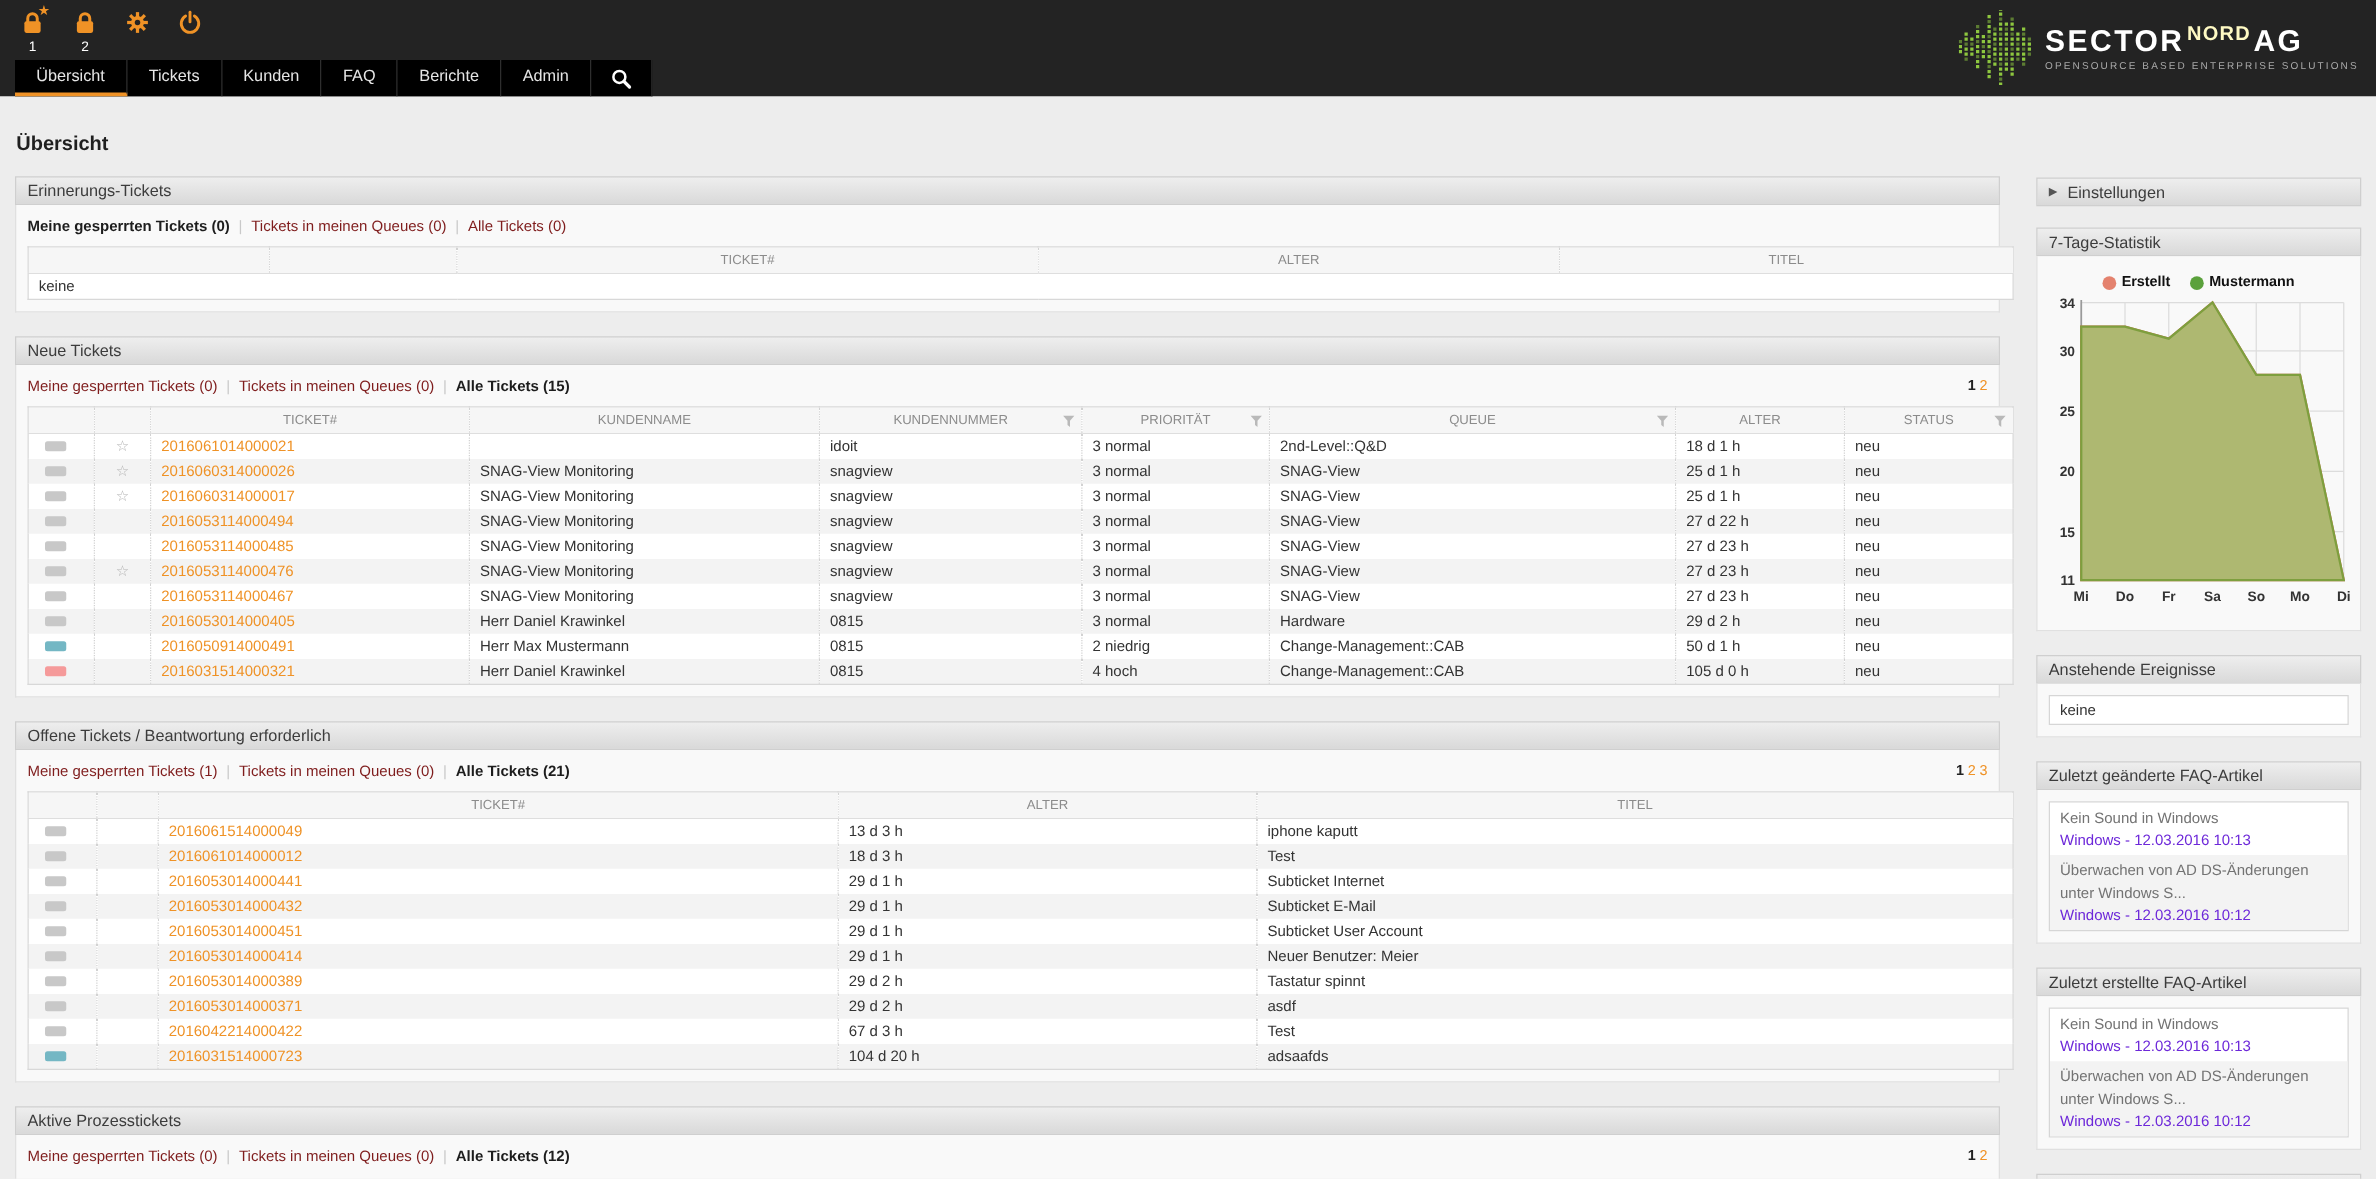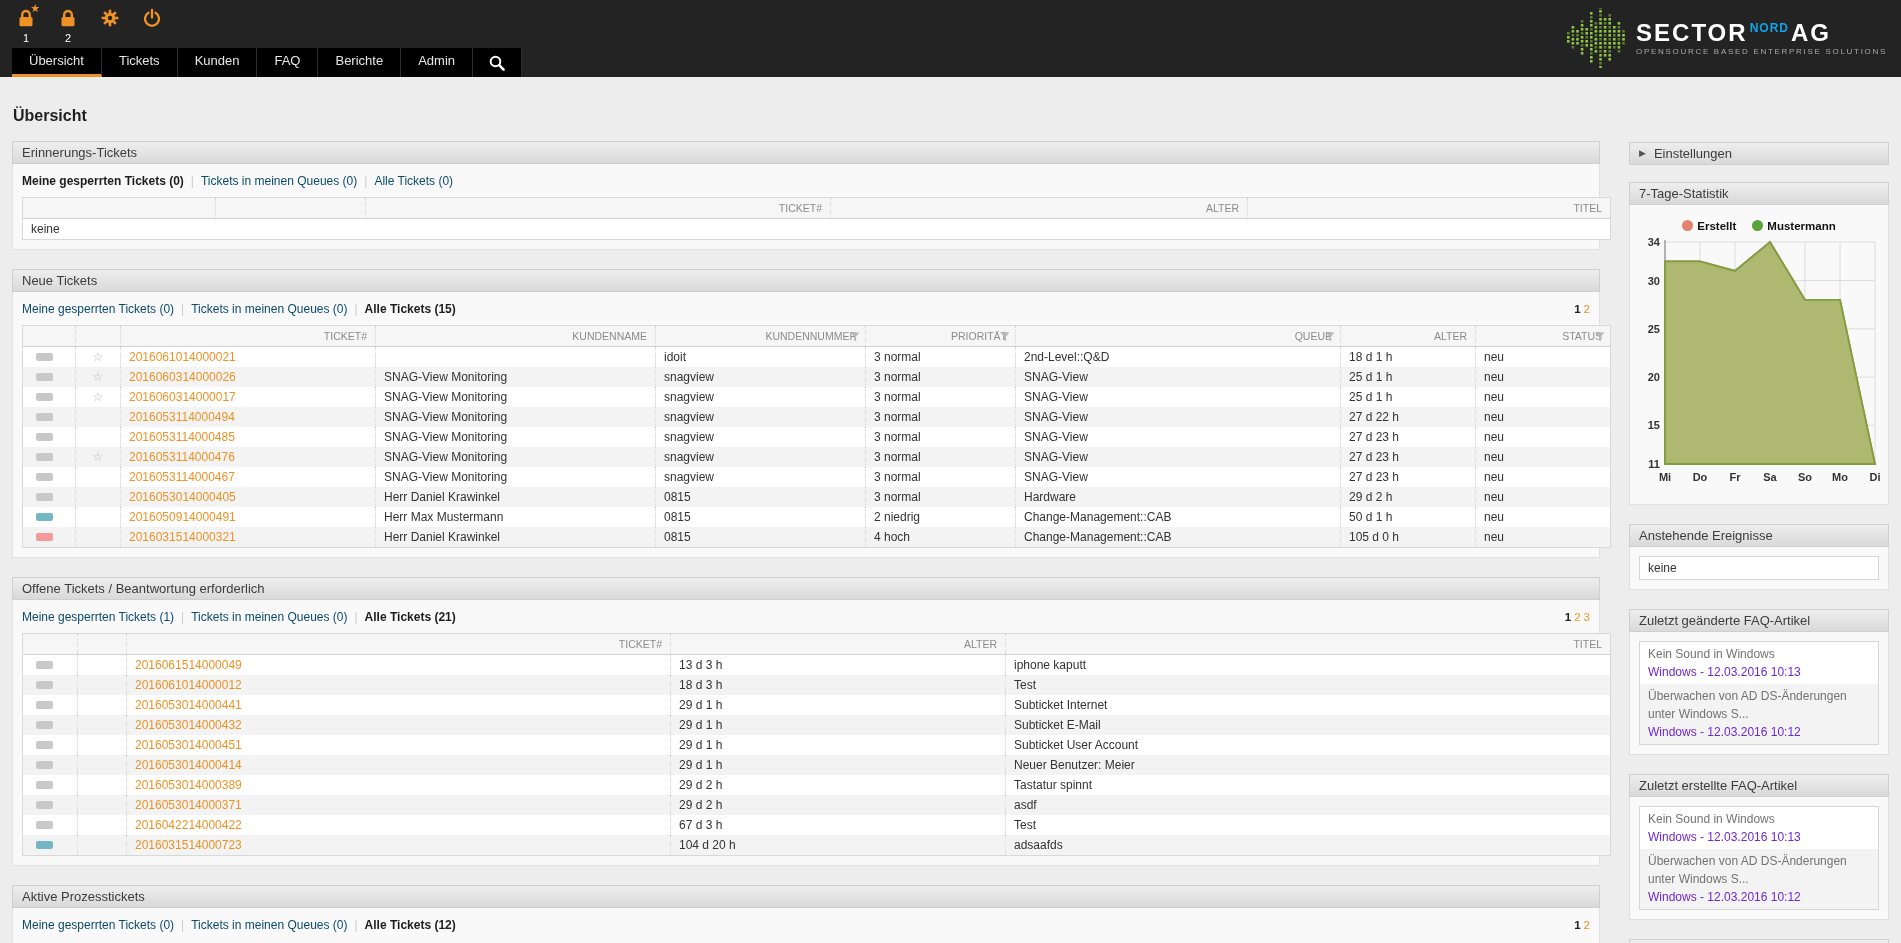--- a/index.html
+++ b/index.html
@@ -7,70 +7,70 @@
        font-family:"Liberation Sans",sans-serif;font-size:12px;color:#333}
 
   
   .topbar{position:relative;height:77px;background:#232323}
   .toolbar{position:absolute;top:8px;left:14px;display:flex;gap:18px}
   .tb-item{display:flex;flex-direction:column;align-items:center;width:24px;cursor:pointer;position:relative}
   .tb-count{color:#fff;font-size:11px;margin-top:1px;height:13px}
   .star-badge{position:absolute;top:-6px;right:-4px;color:#ef9226;font-size:11px}
   .logo{position:absolute;right:14px;top:8px;display:flex;align-items:center;gap:7px}
   .logo-line{color:#fff;font-size:24px;font-weight:bold;letter-spacing:2px;line-height:1.1}
-  .l-b{color:#0ea5e9;font-size:12px;vertical-align:super;margin:4px 2px;letter-spacing:1px}
+  .l-b{color:#fef9c3;font-size:16px;vertical-align:super;margin:4px 2px;letter-spacing:1px}
   .logo-tag{color:#a9a9a9;font-size:8px;letter-spacing:1.7px;text-transform:uppercase;margin-top:1px}
   .navbar{position:absolute;left:12px;bottom:0;display:flex;background:#000}
   .nav-item{padding:0 17px;line-height:25px;height:29px;color:#e6e6e6;font-size:13px;
             border-right:1px solid #2e2e2e;cursor:pointer;box-sizing:border-box}
   .nav-item.active{border-bottom:3px solid #ef9226}
   .nav-search{display:flex;align-items:center;padding:0 15px;height:29px;box-sizing:border-box;cursor:pointer}
 
   
   .content{display:flex;padding:10px 12px 0 12px;gap:29px}
   .main{width:1588px;flex:none}
   .sidebar{width:260px;flex:none;padding-top:55px;box-sizing:border-box}
   h1{font-size:16px;margin:20px 0 16px 1px;color:#1f1f1f;font-weight:bold}
 
   
   .widget{margin-bottom:19px}
   .widget-header{background:linear-gradient(#eeeeee,#d9d9d9);border:1px solid #cfcfcf;height:21px;
                  line-height:21px;padding:0 9px;font-size:13px;color:#3c3c3c;cursor:pointer}
   .widget-body{background:#f9f9f9;border:1px solid #e0e0e0;border-top:none;padding:7px 9px 9px}
   .tabrow{display:flex;justify-content:space-between;align-items:center;margin:3px 0 9px;font-size:12px}
   .tabs{white-space:nowrap}
-  .tab{color:#0c4a6e;cursor:pointer}
+  .tab{color:#7f1d1d;cursor:pointer}
   .tab.active{color:#1d1d1d;font-weight:bold}
   .tabsep{color:#c9c9c9;margin:0 7px}
   .pages{font-size:11.5px;white-space:nowrap}
   .page{color:#ef9226;cursor:pointer;margin-left:3px}
   .page.current{color:#222;font-weight:bold}
 
   
   table.grid{width:100%;border-collapse:collapse;table-layout:fixed;background:#fff;border:1px solid #d8d8d8}
   .grid th{background:#f6f6f6;border-bottom:1px solid #d4d4d4;color:#8b8b8b;font-weight:normal;
-           font-size:10.5px;text-align:right;padding:4px 8px;position:relative;
+           font-size:10.5px;text-align:center;padding:4px 8px;position:relative;
            border-right:1px dotted #d2d2d2;overflow:hidden;white-space:nowrap}
   .grid td{padding:3px 8px;height:14px;border-right:1px dotted #d2d2d2;overflow:hidden;white-space:nowrap;font-size:12px}
   .grid th:last-child,.grid td:last-child{border-right:none}
   .grid tbody tr:nth-child(even){background:#f3f3f3}
   .ticket-link{color:#ef9226;cursor:pointer}
   .state-pill{width:17px;height:8px;border-radius:2px;background:#c8c8c8;margin-left:5px}
   .state-teal{background:#74b7c4}
   .state-pink{background:#f59a9a}
   .star{color:#b5b5b5;font-size:14px;text-align:center;cursor:pointer;line-height:12px}
   .funnel{position:absolute;right:5px;top:6px;cursor:pointer}
 
   
   .side-settings{background:linear-gradient(#eeeeee,#d9d9d9);border:1px solid #cfcfcf;height:21px;
                  line-height:21px;padding:0 9px;font-size:13px;color:#3c3c3c;cursor:pointer;
                  display:flex;align-items:center;gap:8px;margin-bottom:17px}
   .tri{font-size:9px;color:#555}
   .legend{display:flex;justify-content:center;gap:16px;margin:8px 0 2px;font-size:11.5px;color:#111;font-weight:bold}
-  .legend-item{display:flex;cursor:pointer}
+  .legend-item{display:flex;align-items:center;cursor:pointer}
   .dot{display:inline-block;width:11px;height:11px;border-radius:50%;margin-right:4px}
   .event-box{background:#fff;border:1px solid #d6d6d6;padding:4px 8px;font-size:12px;margin-top:2px}
   .faq-list{background:#fff;border:1px solid #d6d6d6;margin-top:2px}
   .faq-item{padding:3px 8px}
   .faq-item:nth-child(even){background:#f3f3f3}
   .faq-link{color:#737373;cursor:pointer;font-size:12px;line-height:1.5}
   .faq-meta{color:#6d28d9;font-size:12px;line-height:1.5}
 </style>
 </head>
 <body>

